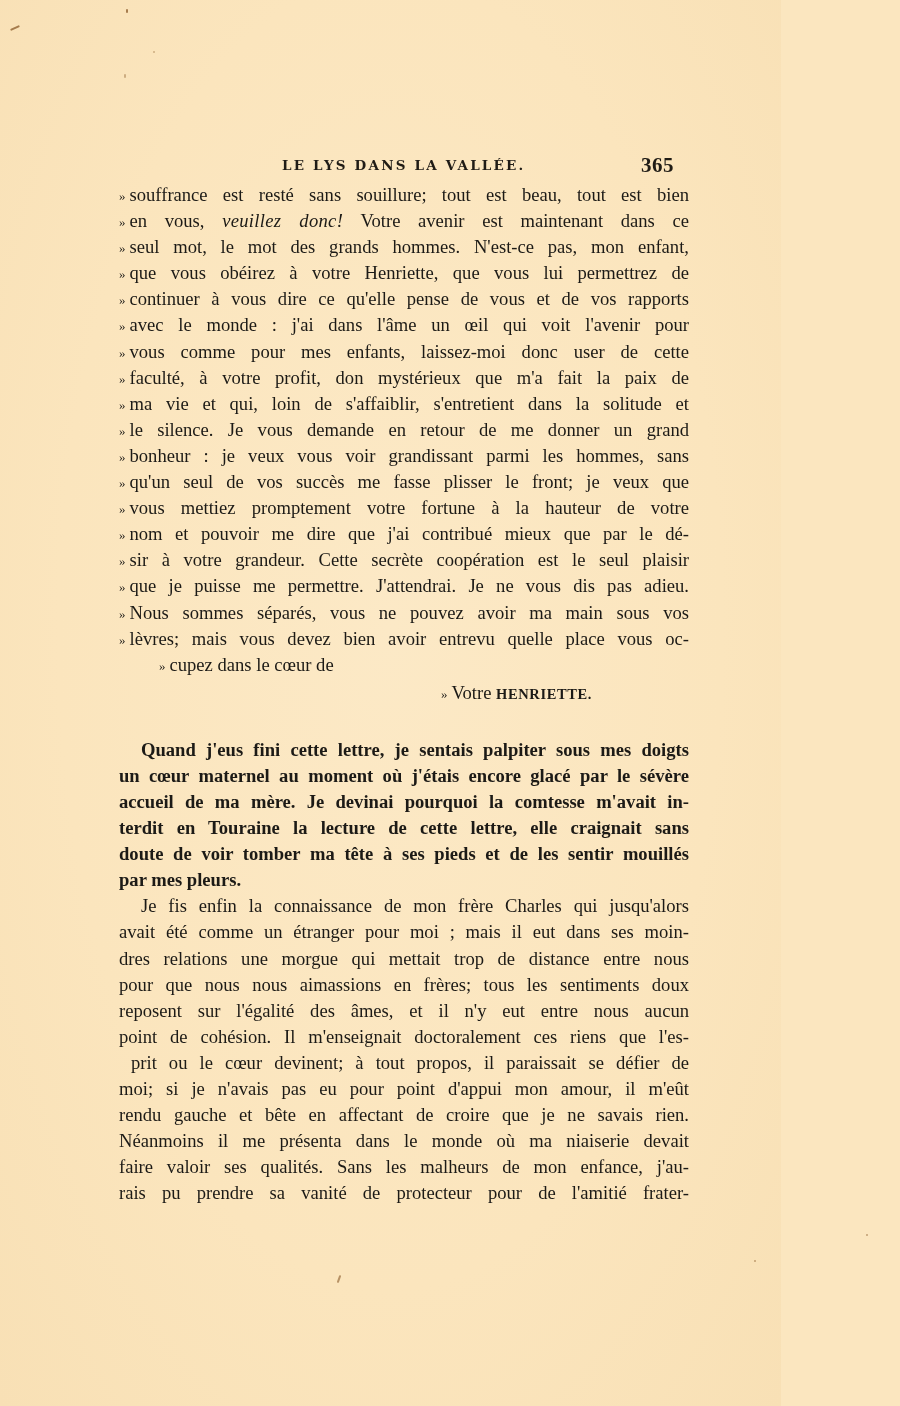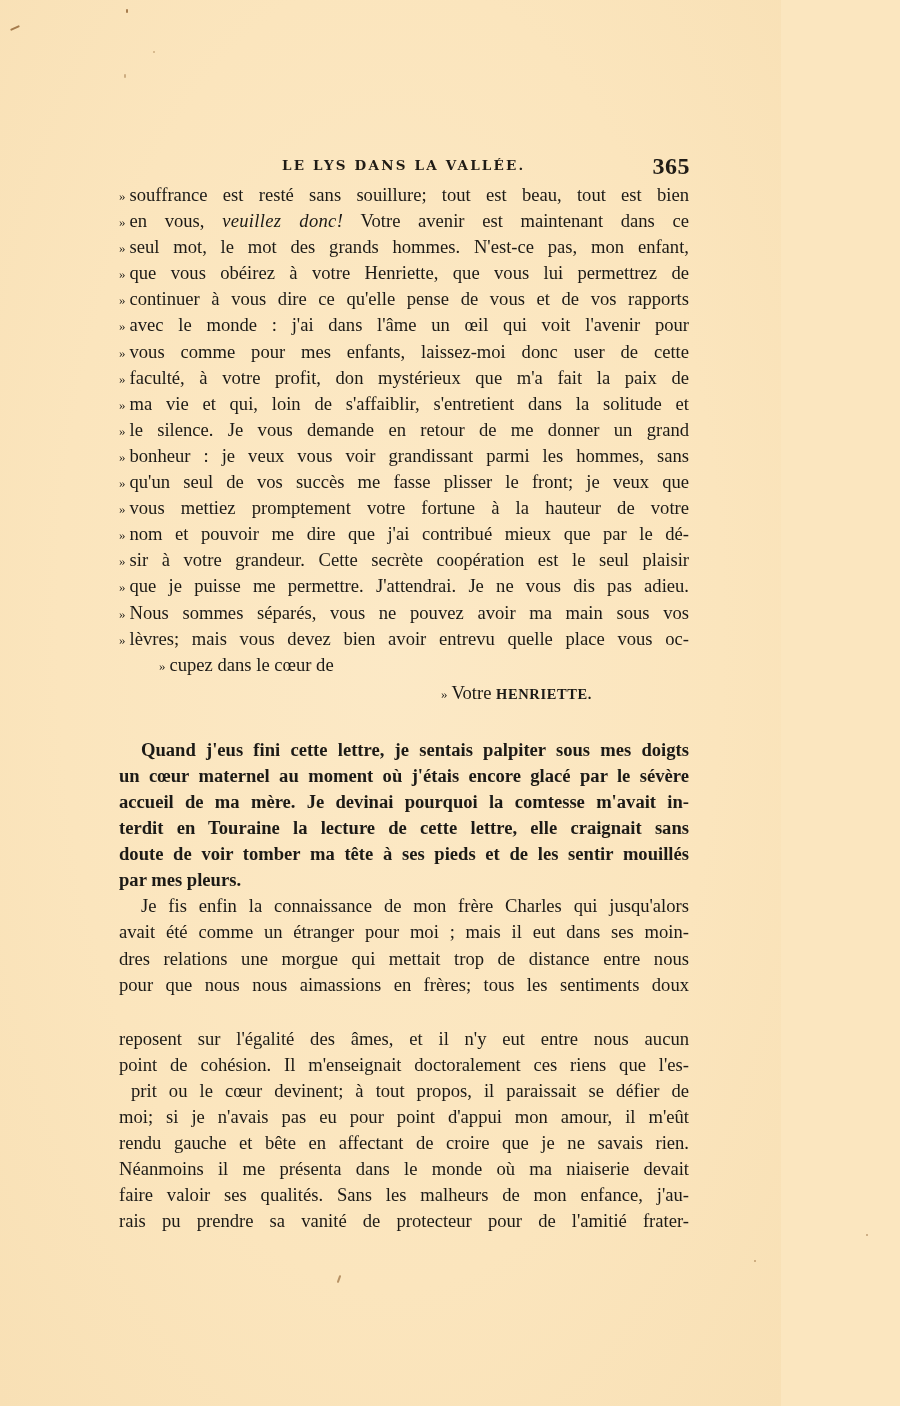--- a/index.html
+++ b/index.html
@@ -40,25 +40,25 @@
     left: 182px;
     top: 4px;
     font-family: "DejaVu Serif", "Liberation Serif", serif;
     font-weight: bold;
     font-size: 13.5px;
     letter-spacing: 2.2px;
     color: #201c16;
   }
   .page-number {
     position: absolute;
-    right: 0;
+    right: 16px;
     top: 0px;
     font-family: "Liberation Serif", serif;
     font-weight: bold;
-    font-size: 24px;
+    font-size: 21px;
     letter-spacing: 0.5px;
     color: #201c16;
   }
   .text-block {
     position: absolute;
     left: 119px;
     top: 182px;
     width: 570px;
   }
   .line {
@@ -153,21 +153,21 @@
       <div class="line" style="display: block;">terdit en Touraine la lecture de cette lettre, elle craignait sans</div>
       <div class="line" style="display: block;">doute de voir tomber ma tête à ses pieds et de les sentir mouillés</div>
       <div class="line last" style="display: block;">par mes pleurs.</div>
     </div>
 
     <div>
       <div class="line indent" style="display: block;">Je fis enfin la connaissance de mon frère Charles qui jusqu'alors</div>
       <div class="line" style="display: block;">avait été comme un étranger pour moi ; mais il eut dans ses moin-</div>
       <div class="line" style="display: block;">dres relations une morgue qui mettait trop de distance entre nous</div>
       <div class="line" style="display: block;">pour que nous nous aimassions en frères; tous les sentiments doux</div>
-      <div class="line" style="display: block; margin-top: 28px;">reposent sur l'égalité des âmes, et il n'y eut entre nous aucun</div>
+      <div class="line" style="display: block;">reposent sur l'égalité des âmes, et il n'y eut entre nous aucun</div>
       <div class="line" style="display: block;">point de cohésion. Il m'enseignait doctoralement ces riens que l'es-</div>
       <div class="line" style="display: block; margin-left: 12px;">prit ou le cœur devinent; à tout propos, il paraissait se défier de</div>
       <div class="line" style="display: block;">moi; si je n'avais pas eu pour point d'appui mon amour, il m'eût</div>
       <div class="line" style="display: block;">rendu gauche et bête en affectant de croire que je ne savais rien.</div>
       <div class="line" style="display: block;">Néanmoins il me présenta dans le monde où ma niaiserie devait</div>
       <div class="line" style="display: block;">faire valoir ses qualités. Sans les malheurs de mon enfance, j'au-</div>
       <div class="line" style="display: block;">rais pu prendre sa vanité de protecteur pour de l'amitié frater-</div>
     </div>
 
   </div>

